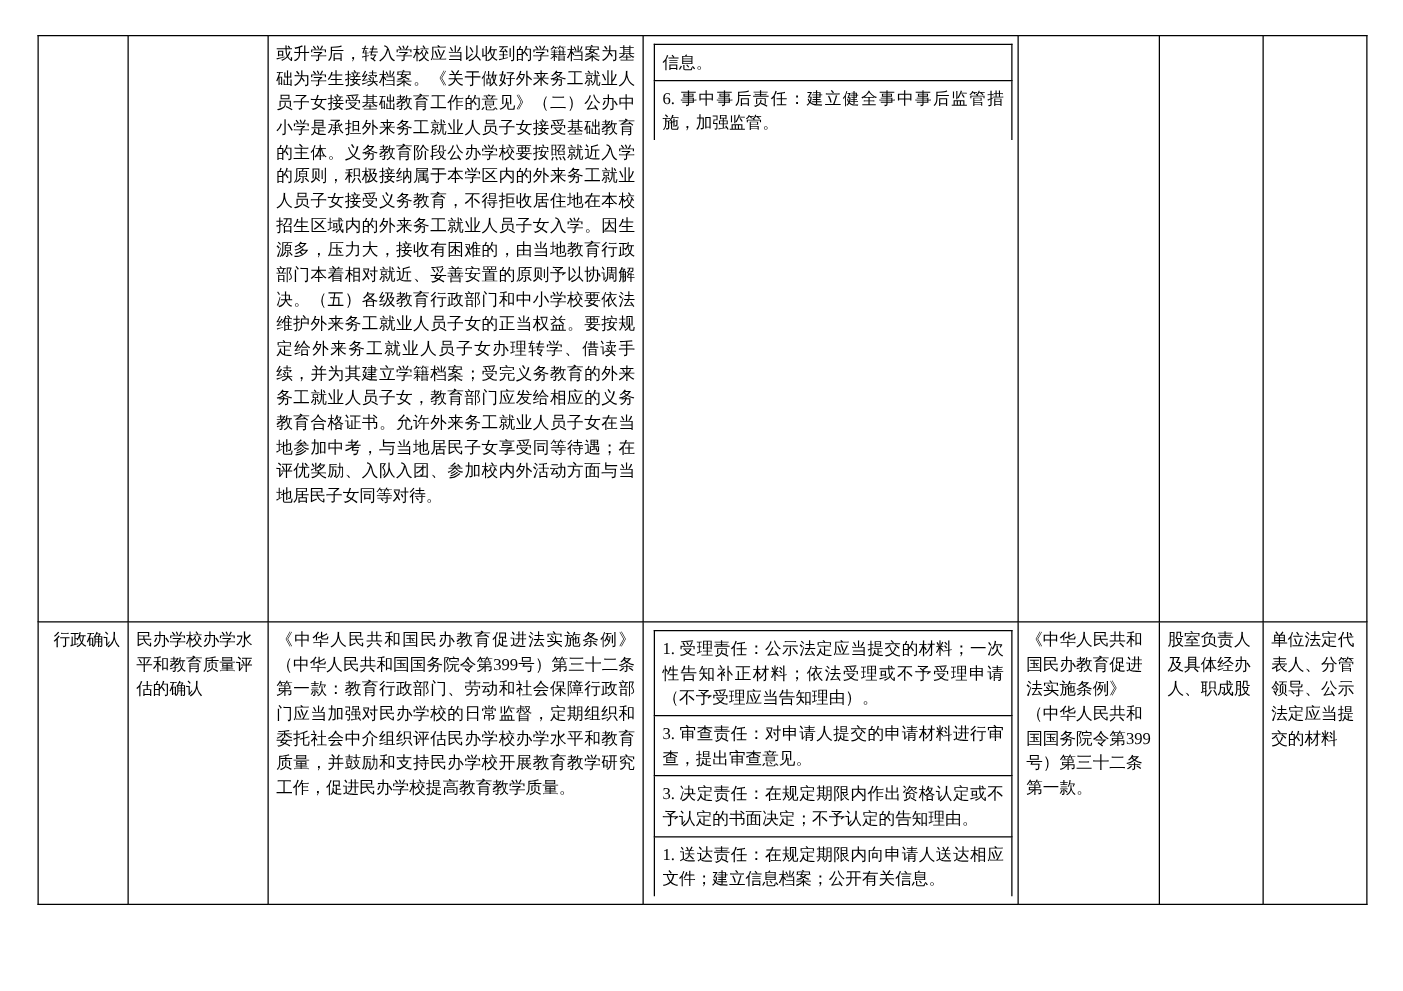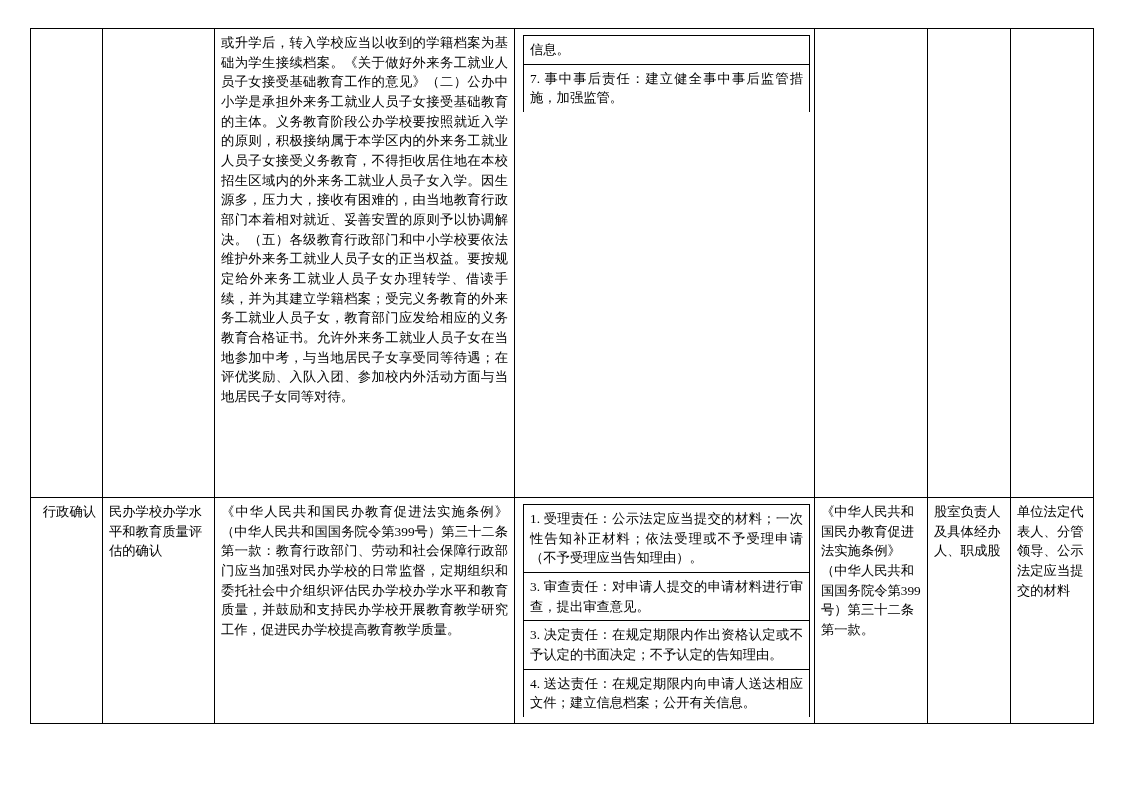--- a/index.html
+++ b/index.html
@@ -104,21 +104,21 @@
         <td class="cell-center-mid row1-h"></td>
         <td class="cell-center-mid"></td>
         <td class="cell-just">或升学后，转入学校应当以收到的学籍档案为基础为学生接续档案。《关于做好外来务工就业人员子女接受基础教育工作的意见》（二）公办中小学是承担外来务工就业人员子女接受基础教育的主体。义务教育阶段公办学校要按照就近入学的原则，积极接纳属于本学区内的外来务工就业人员子女接受义务教育，不得拒收居住地在本校招生区域内的外来务工就业人员子女入学。因生源多，压力大，接收有困难的，由当地教育行政部门本着相对就近、妥善安置的原则予以协调解决。（五）各级教育行政部门和中小学校要依法维护外来务工就业人员子女的正当权益。要按规定给外来务工就业人员子女办理转学、借读手续，并为其建立学籍档案；受完义务教育的外来务工就业人员子女，教育部门应发给相应的义务教育合格证书。允许外来务工就业人员子女在当地参加中考，与当地居民子女享受同等待遇；在评优奖励、入队入团、参加校内外活动方面与当地居民子女同等对待。</td>
         <td class="nopad">
           <table class="nested">
             <tbody>
               <tr>
                 <td>信息。</td>
               </tr>
               <tr>
-                <td>7. 事中事后责任：建立健全事中事后监管措施，加强监管。</td>
+                <td>6. 事中事后责任：建立健全事中事后监管措施，加强监管。</td>
               </tr>
             </tbody>
           </table>
         </td>
         <td></td>
         <td></td>
         <td></td>
       </tr>
 
       <tr>
@@ -131,21 +131,21 @@
               <tr>
                 <td>1. 受理责任：公示法定应当提交的材料；一次性告知补正材料；依法受理或不予受理申请（不予受理应当告知理由）。</td>
               </tr>
               <tr>
                 <td>3. 审查责任：对申请人提交的申请材料进行审查，提出审查意见。</td>
               </tr>
               <tr>
                 <td>3. 决定责任：在规定期限内作出资格认定或不予认定的书面决定；不予认定的告知理由。</td>
               </tr>
               <tr>
-                <td>4. 送达责任：在规定期限内向申请人送达相应文件；建立信息档案；公开有关信息。</td>
+                <td>1. 送达责任：在规定期限内向申请人送达相应文件；建立信息档案；公开有关信息。</td>
               </tr>
             </tbody>
           </table>
         </td>
         <td class="cell-mid">《中华人民共和国民办教育促进法实施条例》（中华人民共和国国务院令第399号）第三十二条第一款。</td>
         <td class="cell-mid">股室负责人及具体经办人、职成股</td>
         <td class="cell-mid">单位法定代表人、分管领导、公示法定应当提交的材料</td>
       </tr>
     </tbody>
   </table>

